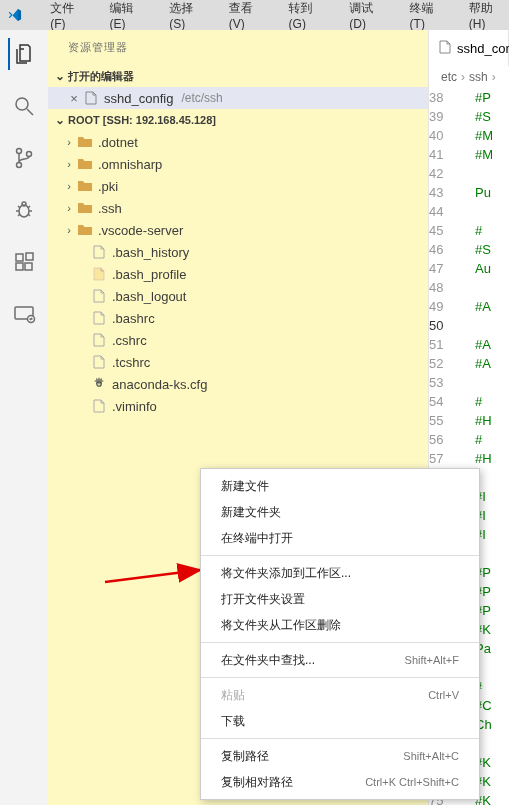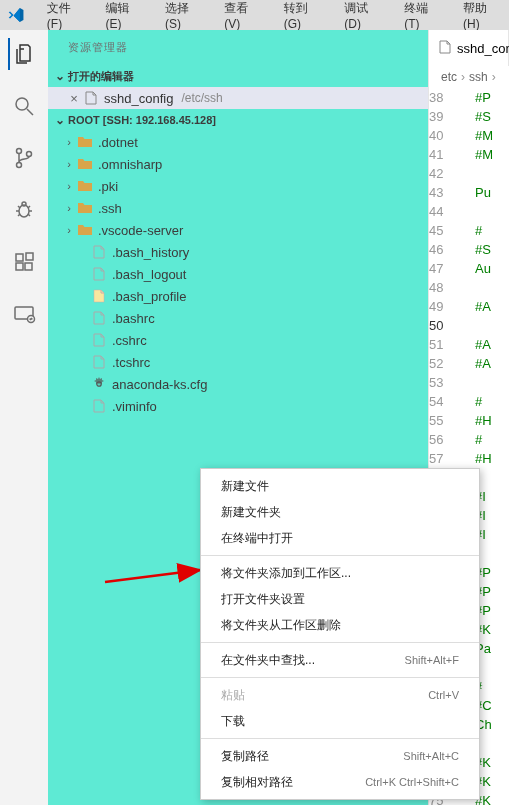--- a/index.html
+++ b/index.html
@@ -1,28 +1,28 @@
 <!DOCTYPE html>
 <html><head>
   <meta charset="utf-8">
   <style>
     * { margin: 0; padding: 0; box-sizing: border-box; font-family: "Segoe UI", "Microsoft YaHei", sans-serif; }
     body { width: 509px; height: 805px; background: #fff; overflow: hidden; position: relative; }
     
-    .titlebar { height: 30px; background: #dddddd; display: flex; align-items: center; padding-left: 8px; gap: 6px; }
+    .titlebar { height: 30px; background: #dddddd; display: flex; align-items: center; padding-left: 8px; gap: 12px; }
     .vscode-icon { width: 18px; height: 18px; margin-right: 8px; }
     .menu-item { padding: 4px 8px; font-size: 12px; color: #333; cursor: pointer; }
     
     .main-layout { display: flex; height: calc(805px - 30px); }
     
     .activity-bar { width: 48px; background: #f3f3f3; display: flex; flex-direction: column; align-items: center; padding-top: 8px; gap: 20px; }
     .activity-item { width: 32px; height: 32px; display: flex; align-items: center; justify-content: center; cursor: pointer; color: #6e6e6e; }
     .activity-item.active { border-left: 2px solid #005fb8; color: #333; }
     
-    .sidebar { width: 380px; background: #5eead4; display: flex; flex-direction: column; }
+    .sidebar { width: 380px; background: #fef9c3; display: flex; flex-direction: column; }
     .sidebar-header { height: 35px; display: flex; align-items: center; padding-left: 20px; font-size: 11px; color: #6f6f6f; letter-spacing: 1px; }
     
     .tree-section-header { height: 22px; display: flex; align-items: center; padding-left: 4px; font-size: 11px; font-weight: 700; color: #3c3c3c; cursor: pointer; }
     .tree-section-header .chevron { width: 16px; text-align: center; font-size: 12px; }
     
     .open-editor-item { height: 22px; display: flex; align-items: center; padding-left: 18px; font-size: 13px; background: #e4e6f1; cursor: pointer; }
     .open-editor-item .close-x { width: 16px; text-align: center; color: #666; font-size: 13px; }
     .open-editor-item .file-ico { width: 18px; height: 18px; display:flex; align-items:center; justify-content:center; }
     .open-editor-item .fname { margin-left: 4px; color: #333; }
     .open-editor-item .fpath { margin-left: 8px; color: #888; font-size: 12px; }
@@ -203,34 +203,34 @@
             <svg class="file-icon" viewBox="0 0 12 14">
               <path fill="none" stroke="#aaa" d="M1 1h7l3 3v9H1z M8 1v3h3"></path>
             </svg>
           </span>
           <span>.bash_history</span>
         </div>
         <div class="tree-row indent-2">
           <span class="chev"></span>
           <span class="ico">
             <svg class="file-icon" viewBox="0 0 12 14">
-              <path fill="none" stroke="#aaa" d="M1 1h7l3 3v9H1z M8 1v3h3"></path>
-            </svg>
-          </span>
-          <span>.bash_logout</span>
-        </div>
-        <div class="tree-row indent-2">
-          <span class="chev"></span>
-          <span class="ico">
-            <svg class="file-icon" viewBox="0 0 12 14">
               <path fill="#f9e79f" stroke="#caa" stroke-width="0.5" d="M1 1h7l3 3v9H1z"></path>
               <path fill="none" stroke="#caa" d="M8 1v3h3"></path>
             </svg>
           </span>
           <span>.bash_profile</span>
+        </div>
+        <div class="tree-row indent-2">
+          <span class="chev"></span>
+          <span class="ico">
+            <svg class="file-icon" viewBox="0 0 12 14">
+              <path fill="none" stroke="#aaa" d="M1 1h7l3 3v9H1z M8 1v3h3"></path>
+            </svg>
+          </span>
+          <span>.bash_logout</span>
         </div>
         <div class="tree-row indent-2">
           <span class="chev"></span>
           <span class="ico">
             <svg class="file-icon" viewBox="0 0 12 14">
               <path fill="none" stroke="#aaa" d="M1 1h7l3 3v9H1z M8 1v3h3"></path>
             </svg>
           </span>
           <span>.bashrc</span>
         </div>

